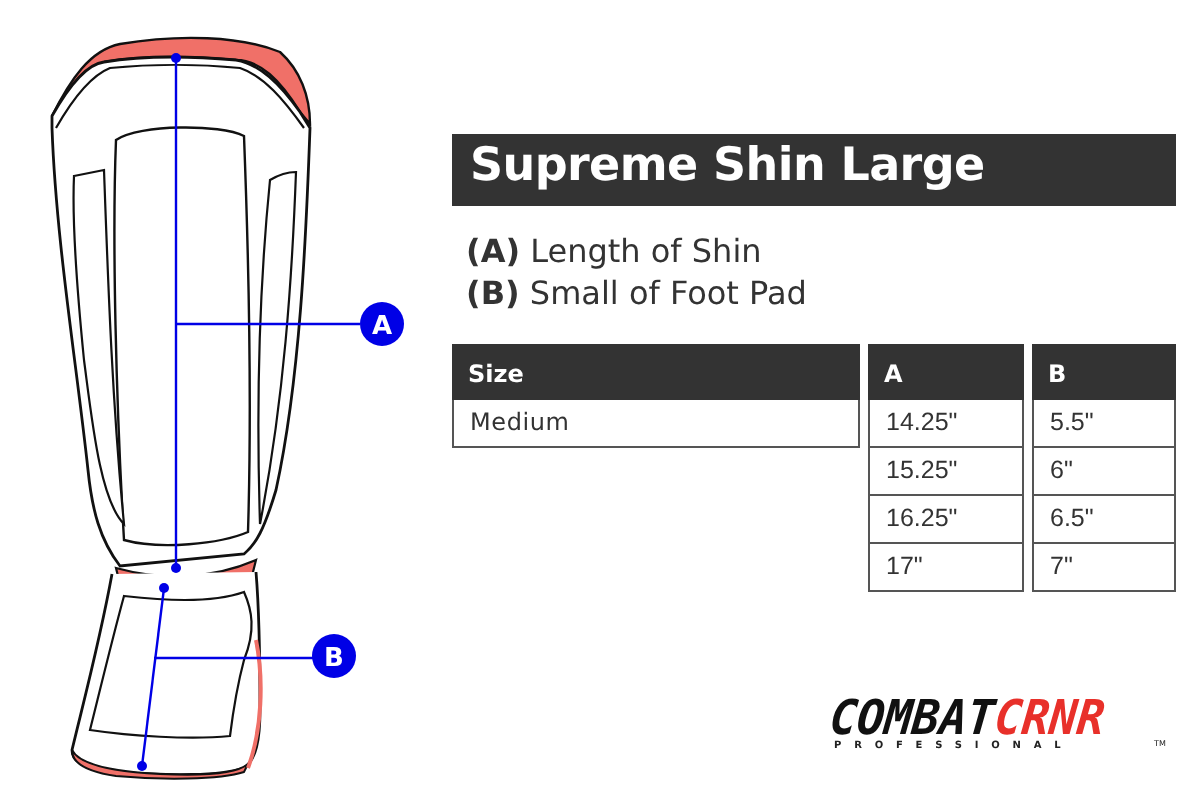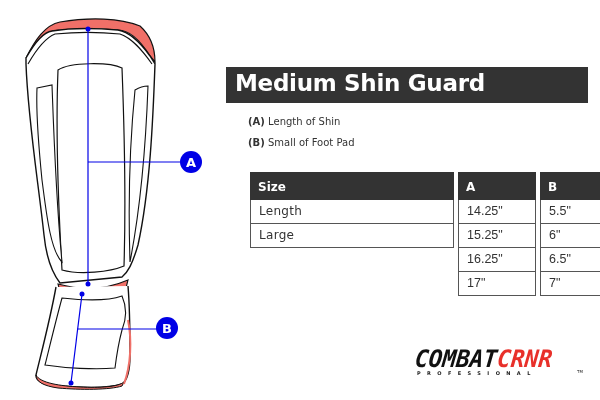--- a/index.html
+++ b/index.html
@@ -1,24 +1,24 @@
 <!DOCTYPE html>
 <html><head>
 <meta charset="utf-8">
 <style>
   html, body { margin: 0; padding: 0; background: #ffffff; }
   body { width: 600px; height: 400px; position: relative; overflow: hidden; font-family: "DejaVu Sans", sans-serif; }
   .illustration { position: absolute; left: 0; top: 0; width: 220px; height: 400px; }
   .title-bar { position: absolute; left: 226px; top: 67px; width: 362px; height: 36px; background: #333333; }
   .title-bar span { position: absolute; left: 9px; top: 3px; color: #ffffff; font-size: 23px; font-weight: bold; letter-spacing: -0.3px; white-space: nowrap; }
-  .legend { position: absolute; left: 248px; font-size: 10px; color: #333; white-space: nowrap; }
+  .legend { position: absolute; left: 233px; font-size: 16px; color: #333; white-space: nowrap; }
   .legend b { font-weight: bold; }
   .legend.a { top: 116px; }
   .legend.b { top: 137px; }
-  .col { position: absolute; top: 172px; margin-left: 24px; }
+  .col { position: absolute; top: 172px; }
   .hdr { height: 28px; background: #333333; color: #fff; font-size: 12px; font-weight: bold; line-height: 30px; padding-left: 8px; box-sizing: border-box; }
   .cell { height: 24px; border: 1px solid #555; border-top: none; background: #fff; font-size: 12.5px; color: #333; line-height: 23px; padding-left: 8px; box-sizing: border-box; font-family: "Liberation Sans", sans-serif; }
   .col-size .cell { font-family: "DejaVu Sans", sans-serif; font-size: 12px; letter-spacing: 0.3px; }
   .col-size { left: 226px; width: 204px; }
   .col-a { left: 434px; width: 78px; }
   .col-b { left: 516px; width: 72px; }
   .logo { position: absolute; left: 415px; top: 345px; width: 170px; height: 32px; }
   .logo .word { position: absolute; left: 0; top: 0; font-family: "DejaVu Sans Mono", monospace; font-weight: bold; font-style: italic; font-size: 24px; letter-spacing: 0px; white-space: nowrap; transform: scaleX(0.95) skewX(-6deg); transform-origin: left; }
   .logo .combat { color: #111; }
   .logo .crnr { color: #e8302a; }
@@ -63,36 +63,35 @@
   <circle cx="82" cy="294" r="2.5" fill="#0000e6"></circle>
   <circle cx="71" cy="383" r="2.5" fill="#0000e6"></circle>
   <line x1="77" y1="329" x2="158" y2="329" stroke="#0000e6" stroke-width="1.2"></line>
   <g>
     <circle cx="167" cy="328" r="11" fill="#0000e6"></circle>
     <text x="167" y="333" text-anchor="middle" font-family="DejaVu Sans, sans-serif" font-weight="bold" font-size="13" fill="#fff">B</text>
   </g>
 </svg>
 
 <div class="title-bar">
-  <span>Medium Shin Guard</span>
+  <span>Supreme Shin Large</span>
 </div>
 
 <div class="legend a">
   <b>(A)</b>
   <span>Length of Shin</span>
 </div>
 <div class="legend b">
   <b>(B)</b>
   <span>Small of Foot Pad</span>
 </div>
 
 <div class="col col-size">
   <div class="hdr">Size</div>
-  <div class="cell">Length</div>
-  <div class="cell">Large</div>
+  <div class="cell">Medium</div>
 </div>
 <div class="col col-a">
   <div class="hdr">A</div>
   <div class="cell">14.25"</div>
   <div class="cell">15.25"</div>
   <div class="cell">16.25"</div>
   <div class="cell">17"</div>
 </div>
 <div class="col col-b">
   <div class="hdr">B</div>

